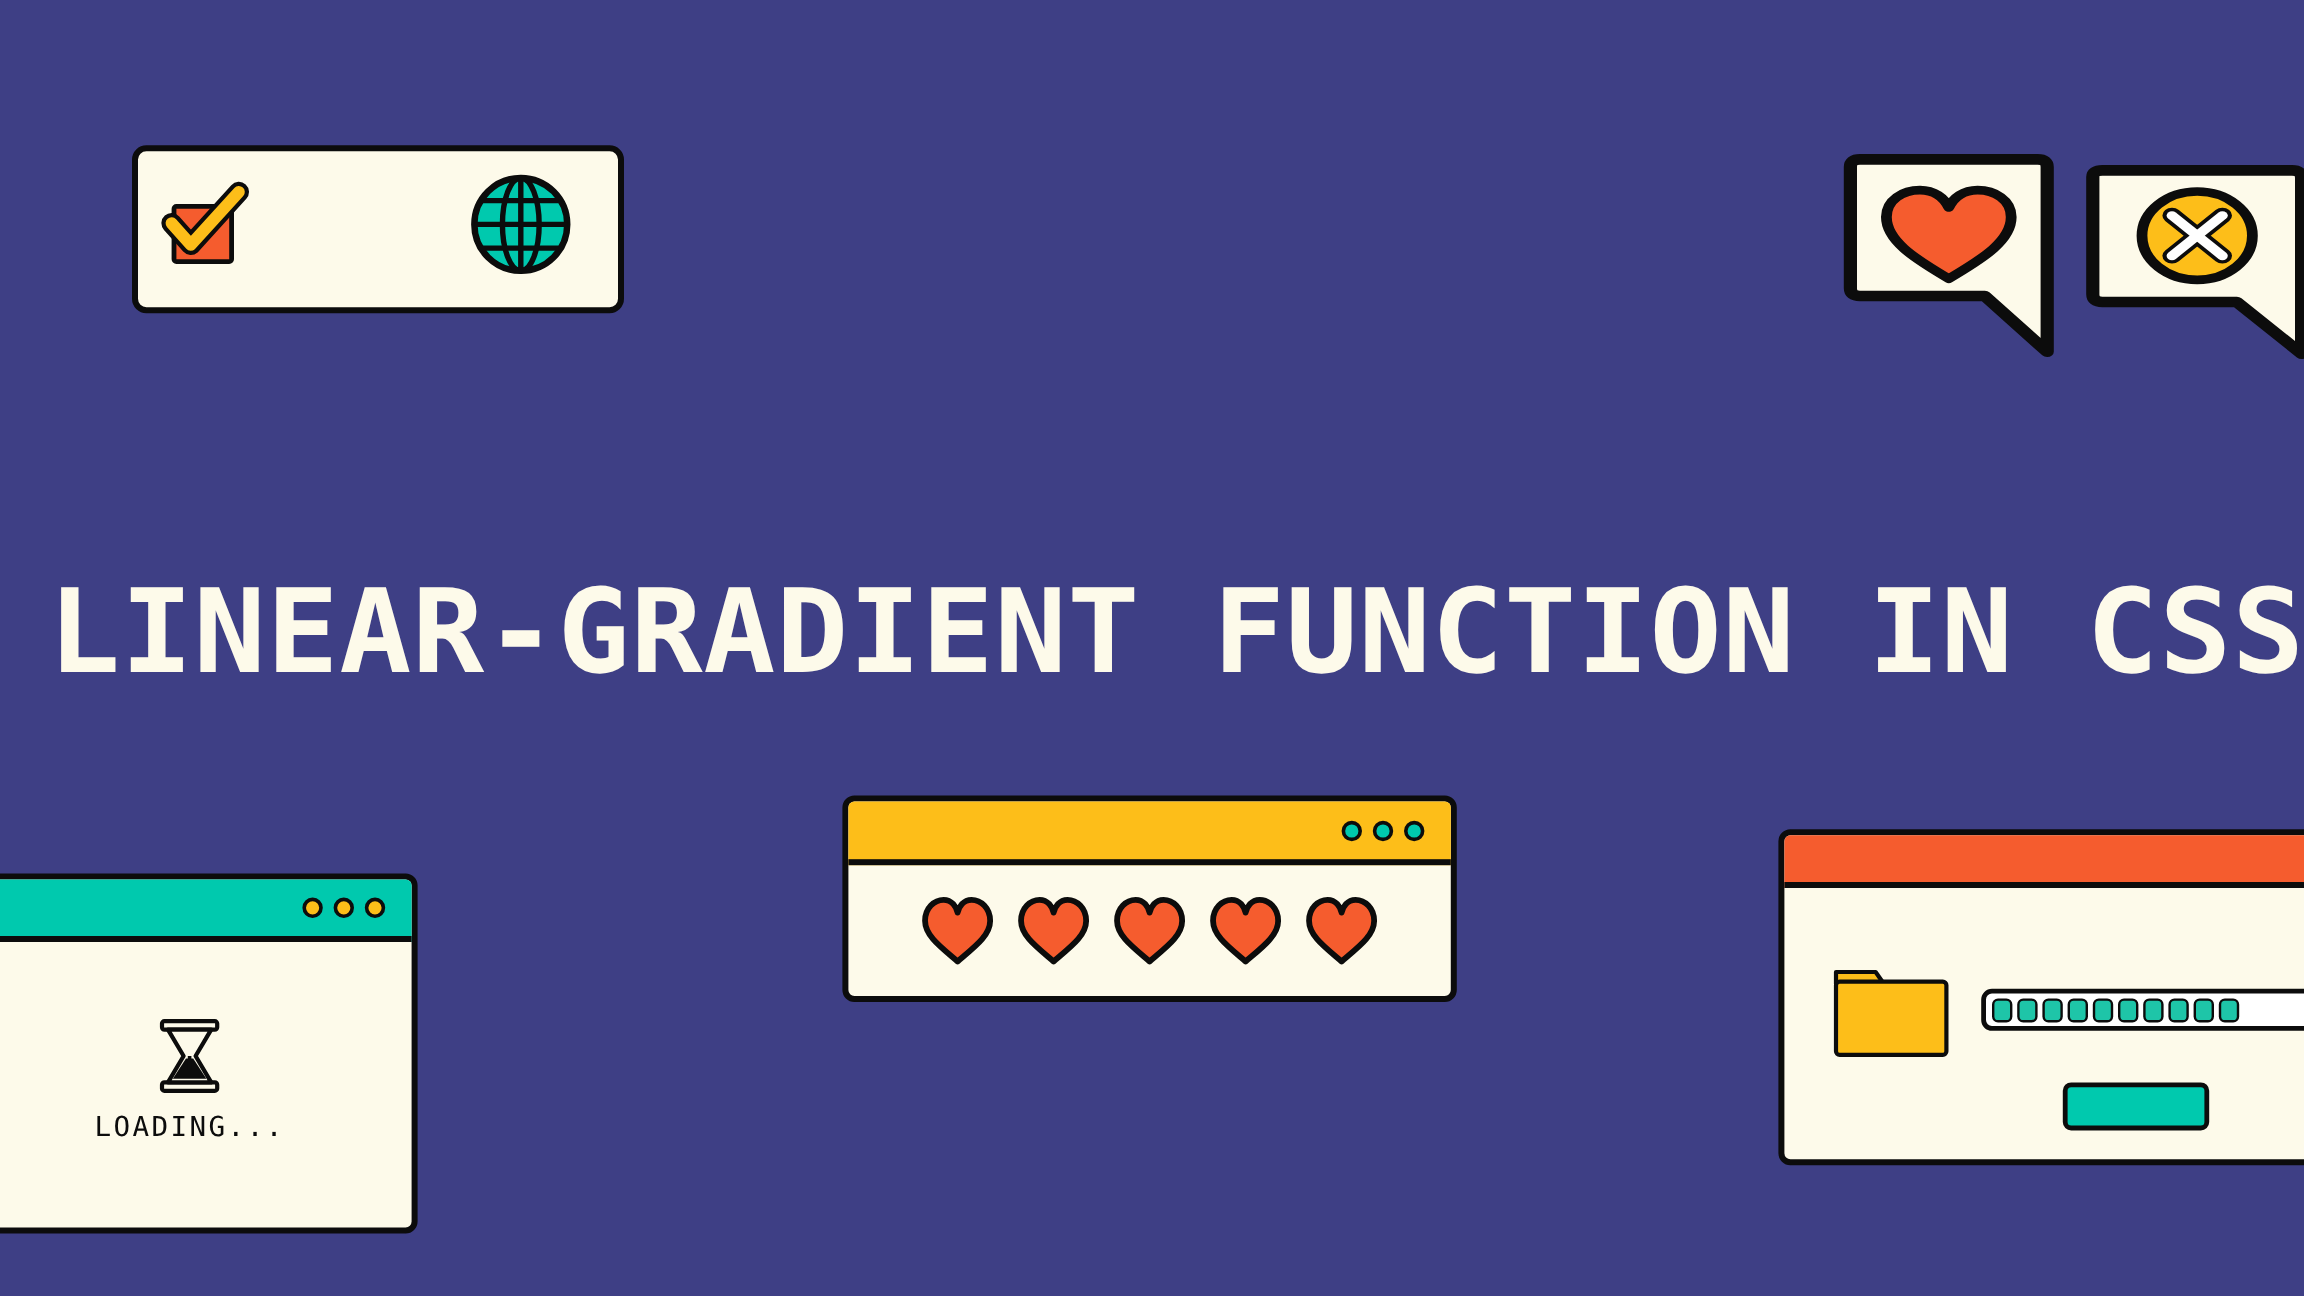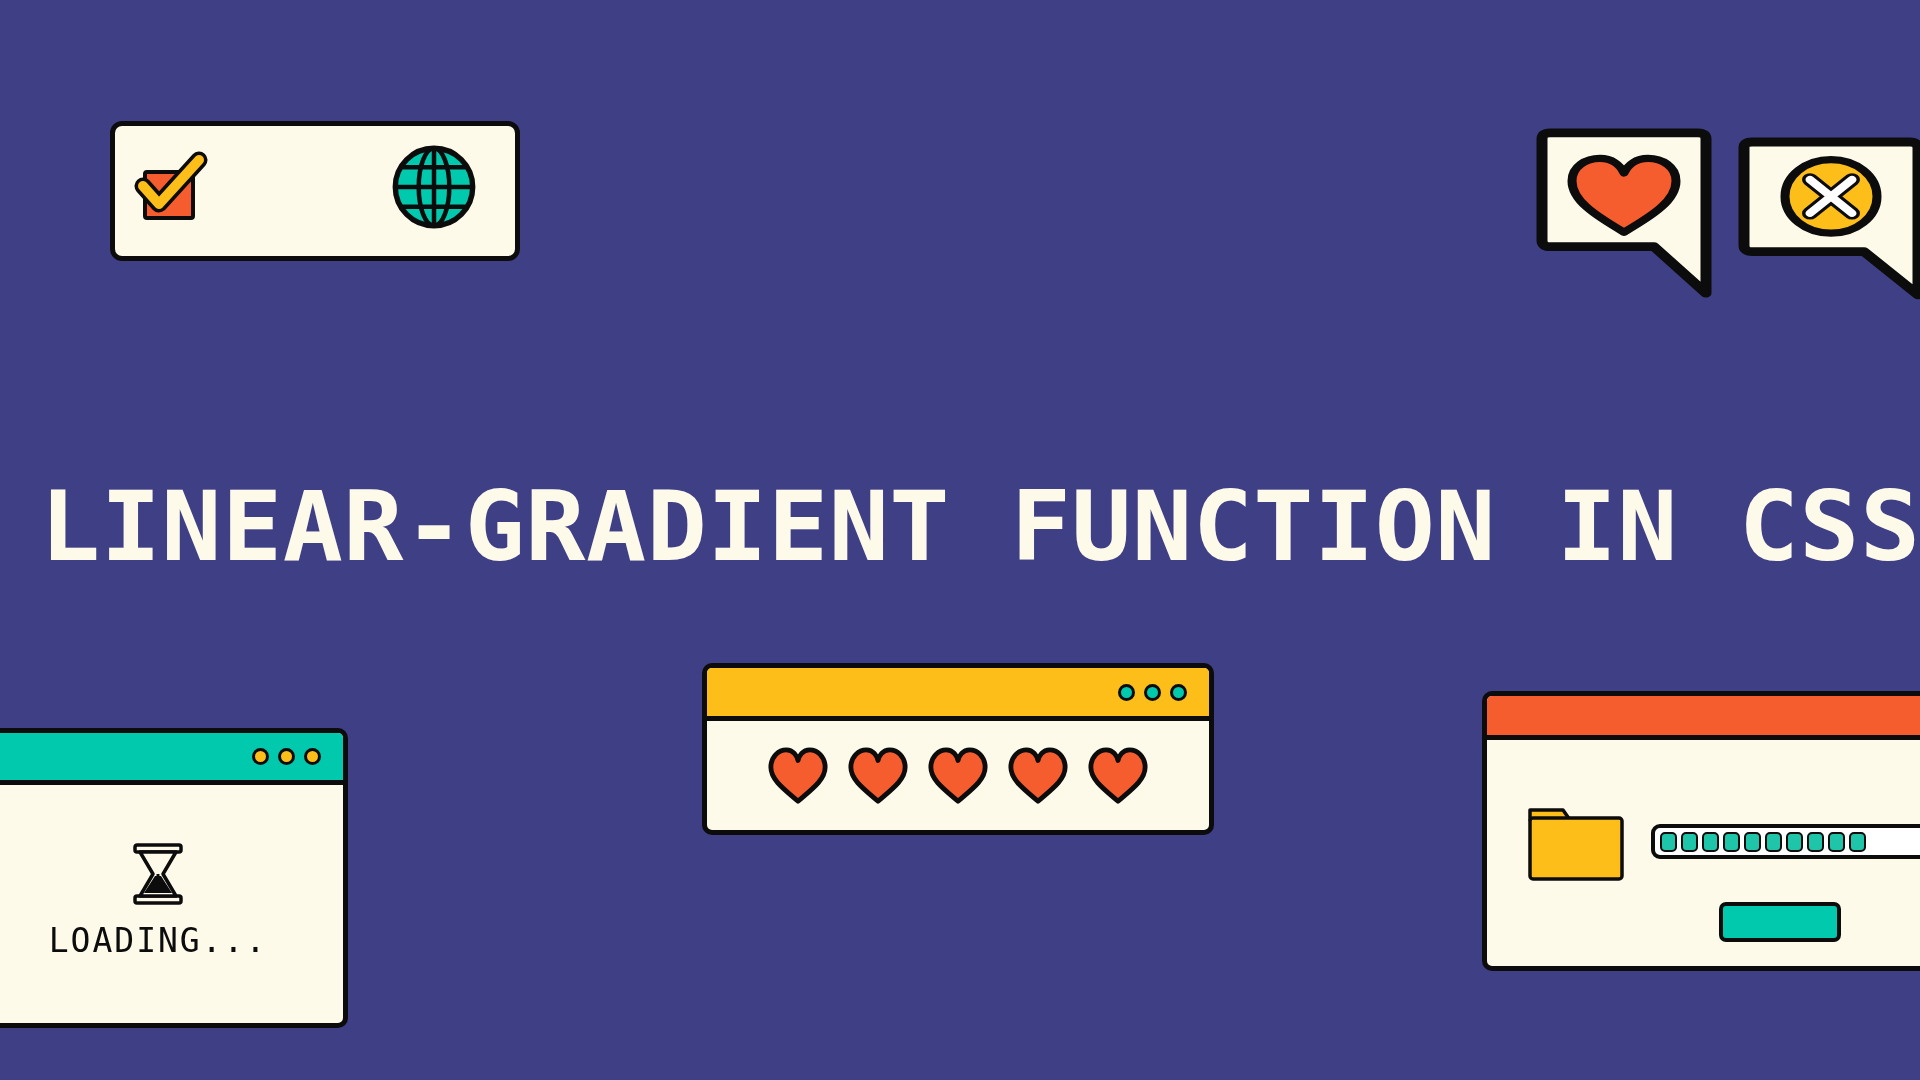--- a/index.html
+++ b/index.html
@@ -141,21 +141,21 @@
     flex-direction: column;
     align-items: center;
     justify-content: center;
     gap: 16px;
     padding-bottom: 6px;
     box-sizing: border-box;
   }
   .hourglass { width: 54px; height: 62px; }
   .loading-text {
     font-family: "DejaVu Sans Mono", "Liberation Mono", monospace;
-    font-size: 33px;
+    font-size: 23px;
     letter-spacing: 2px;
     color: #0c0c0c;
   }
 
   
   #win-hearts {
     left: 702px;
     top: 663px;
     width: 512px;
     height: 172px;

